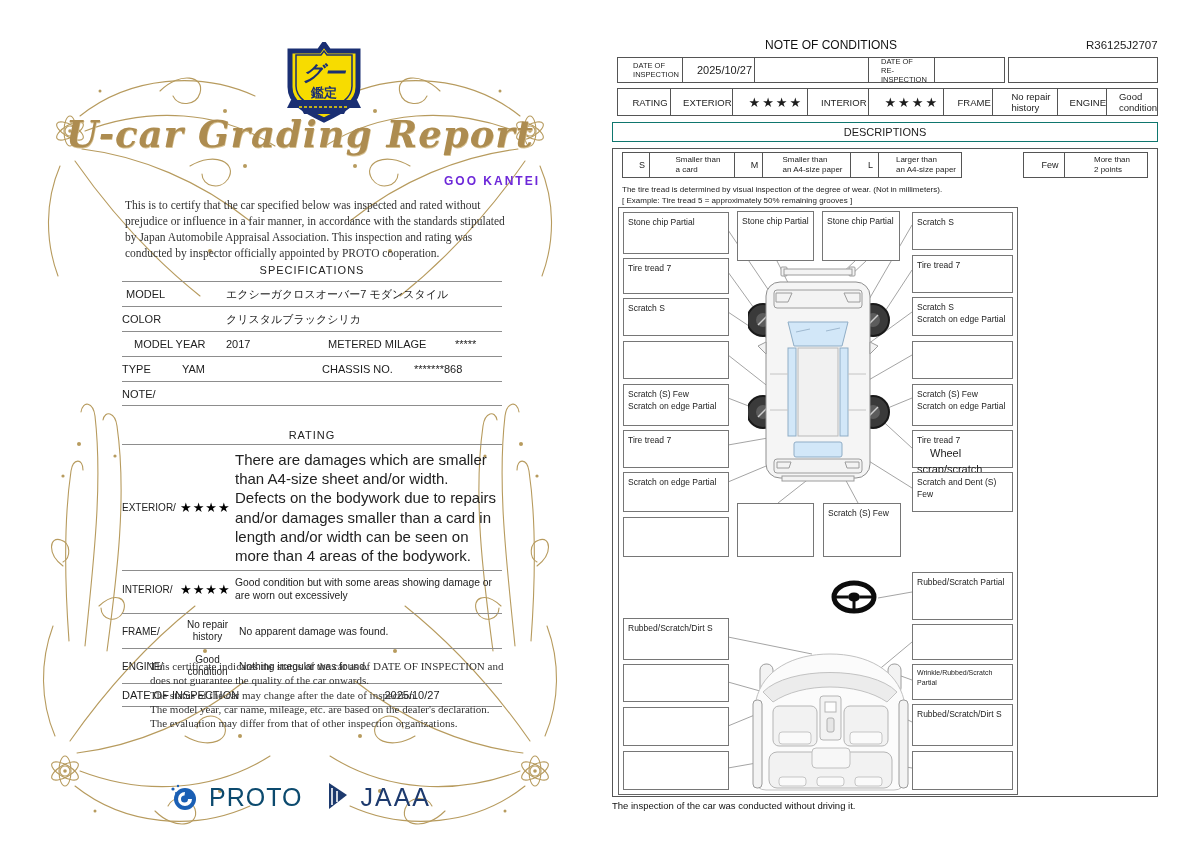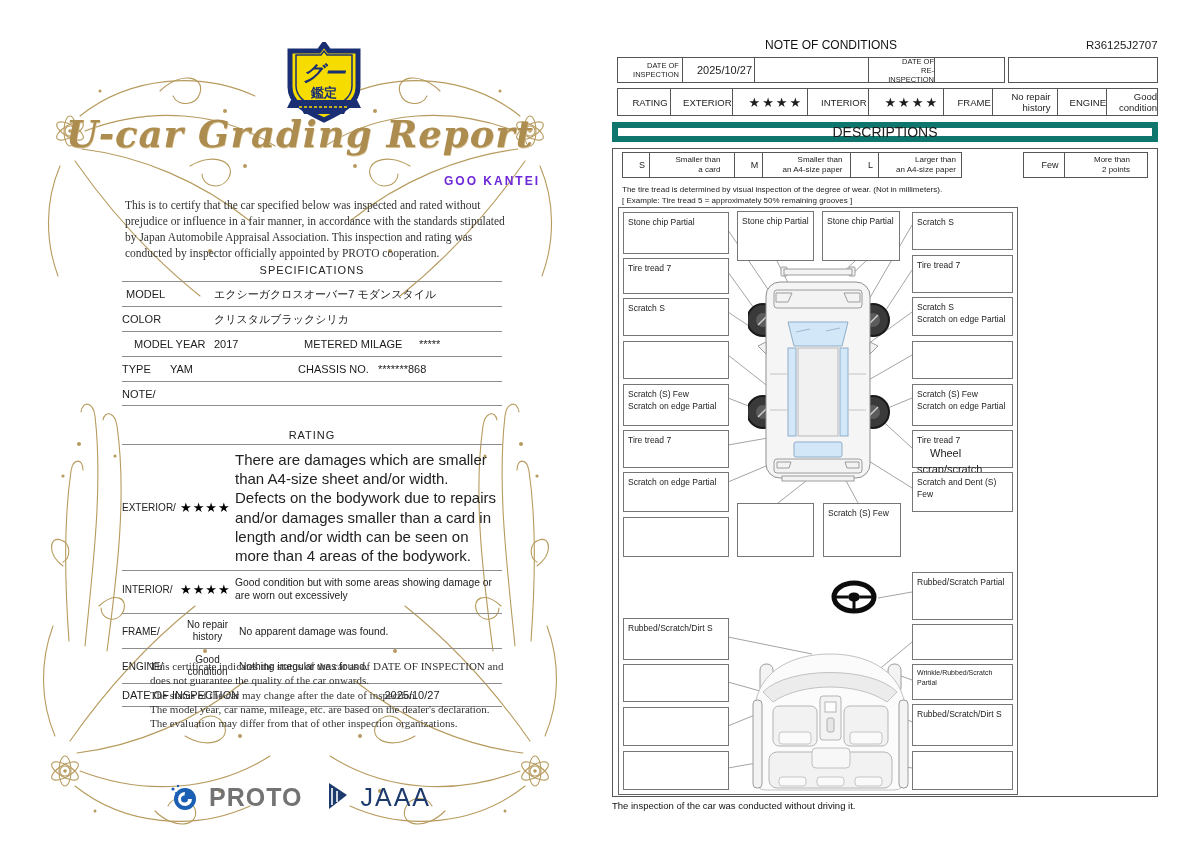--- a/index.html
+++ b/index.html
@@ -20,35 +20,35 @@
   }
   .cert-sub {
     left:60px; top:158px; width:480px; text-align:right;
     font-size:12px; letter-spacing:2px; color:#6d28d9; font-weight:bold;
   }
   .cert-body {
     font-family:"Liberation Serif", serif; color:#333;
   }
   .sec-head { text-align:center; font-size:11px; letter-spacing:1px; color:#222; }
   .spec-table { left:122px; top:265px; width:380px; font-size:11px; }
-  .spec-row { display:flex; align-items:center; border-top:1px solid #8d8d8d; min-height:25px; padding:2px 0; }
+  .spec-row { display:flex; align-items:center; border-top:1px solid #8d8d8d; min-height:25px; padding:2px 0;gap:12px; }
   .spec-row:last-child { border-bottom:1px solid #8d8d8d; }
   .spec-label { width:92px; padding-left:4px; color:#222; }
   .rate-table { left:122px; top:428px; width:380px; font-size:10.5px; }
   .rate-row { display:flex; border-top:1px solid #8d8d8d; padding:5px 0; align-items:center; }
   .rate-row:last-child { border-bottom:1px solid #8d8d8d; }
   .rate-label { width:58px; font-size:10px; color:#222; }
   .rate-stars { width:55px; font-size:13px; letter-spacing:1px; color:#000; }
   .rate-val  { width:55px; font-size:10px; text-align:center; line-height:1.2; color:#222; }
   .rate-desc { flex:1; font-size:15px; line-height:1.28; color:#222; }
   .gold-line { stroke:#b79b5e; fill:none; stroke-width:1.1; stroke-linecap:round; }
   .gold-dot  { fill:#b79b5e; }
 
   
-  .hcell { border:1px solid #555; border-left:none; display:flex; align-items:center; justify-content:center; text-align:right;padding-left:12px; }
+  .hcell { border:1px solid #555; border-left:none; display:flex; align-items:center; justify-content:center; text-align:left;padding-left:12px; }
   .hcell:first-child { border-left:1px solid #555; }
   .small-label { font-size:7.5px; line-height:1.2; }
   .legend-note { font-size:8px; line-height:1.45; color:#222; }
   .abox {
     position:absolute; border:1px solid #767676; background:#fff;
     font-size:8.5px; line-height:1.45; padding:3px 4px 2px; color:#222;
   }
   .leader { stroke:#9a9a9a; stroke-width:0.9; }
   .diag-shape { fill:#f3f3f3; stroke:#9c9c9c; }
   .glass { fill:#d2e7f8; stroke:#8fadc6; }
@@ -179,21 +179,21 @@
 The evaluation may differ from that of other inspection organizations.</div>
 
   <div class="abs" style="left:120px;top:765px;width:360px;display:flex;justify-content:center;align-items:center;gap:10px;">
     <svg width="30" height="30" viewBox="0 0 30 30">
       <circle cx="16" cy="17" r="11" fill="#1a5fb4"></circle>
       <path d="M16,10 a7,7 0 1 0 7,7 l-4,0 a3.5,3.5 0 1 1 -3.5,-3.5 Z" fill="#ffffff"></path>
       <circle cx="4" cy="7" r="1.6" fill="#1a5fb4"></circle>
       <circle cx="9" cy="4" r="1.2" fill="#1a5fb4"></circle>
       <circle cx="7" cy="11" r="1" fill="#1a5fb4"></circle>
     </svg>
-    <span style="font-size:25px;font-weight:bold;color:#737373;letter-spacing:1px;">PROTO</span>
+    <span style="font-size:25px;font-weight:normal;color:#0c4a6e;letter-spacing:1px;">PROTO</span>
     <svg width="24" height="32" viewBox="0 0 24 32" style="margin-left:14px;">
       <path d="M3,2 L21,14 L3,28 Z" fill="#1d3a6e"></path>
       <line x1="6" y1="7" x2="6" y2="24" stroke="#ffffff" stroke-width="1.6"></line>
       <line x1="11" y1="10" x2="11" y2="21" stroke="#ffffff" stroke-width="1.6"></line>
     </svg>
     <span style="font-size:25px;font-weight:normal;color:#1d3a6e;letter-spacing:2px;">JAAA</span>
   </div>
 </div>
 
 <div class="abs" style="left:600px;top:0;width:600px;height:664px;">
@@ -219,21 +219,21 @@
     <div class="hcell" style="width:64px;">INTERIOR</div>
     <div class="hcell" style="width:80px;font-size:13px;letter-spacing:2px;">★★★★</div>
     <div class="hcell" style="width:52px;">FRAME</div>
     <div class="hcell pre" style="width:68px;font-size:9.5px;line-height:1.2;">No repair
 history</div>
     <div class="hcell" style="width:52px;">ENGINE</div>
     <div class="hcell pre" style="flex:1;font-size:9.5px;line-height:1.2;">Good
 condition</div>
   </div>
 
-  <div class="abs" style="left:12px;top:122px;width:546px;height:20px;border:6px solid #0f766e;display:flex;align-items:center;justify-content:center;font-size:14px;">DESCRIPTIONS</div>
+  <div class="abs" style="left:12px;top:122px;width:546px;height:20px;border:1px solid #0f766e;display:flex;align-items:center;justify-content:center;font-size:11px;">DESCRIPTIONS</div>
 
   <div class="abs" style="left:12px;top:148px;width:546px;height:649px;border:1px solid #555;"></div>
 
   <div class="abs" style="left:22px;top:152px;width:340px;height:26px;display:flex;font-size:9px;">
     <div class="hcell" style="width:28px;">S</div>
     <div class="hcell pre small-label" style="width:85px;font-size:8px;">Smaller than
 a card</div>
     <div class="hcell" style="width:28px;">M</div>
     <div class="hcell pre small-label" style="width:88px;font-size:8px;">Smaller than
 an A4-size paper</div>

